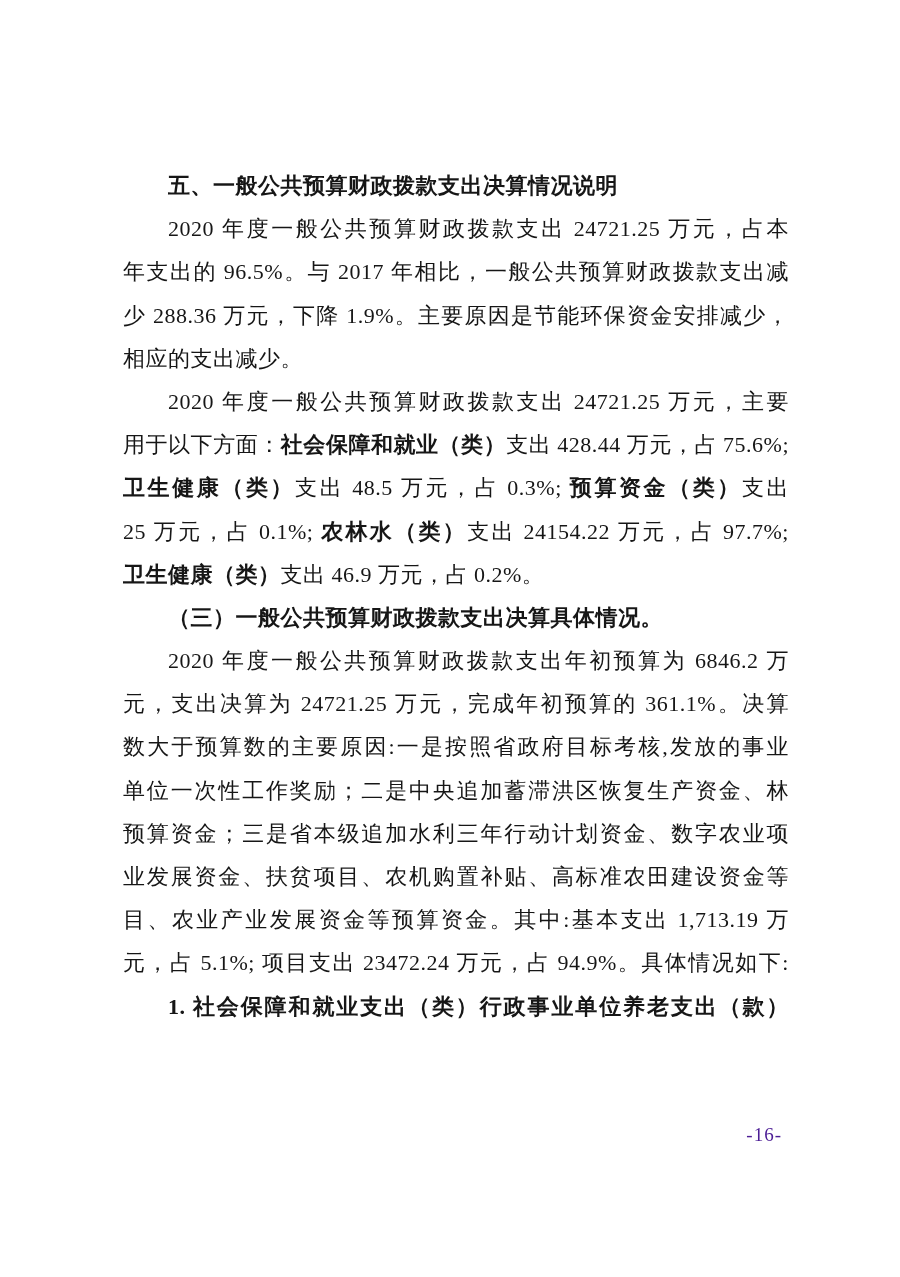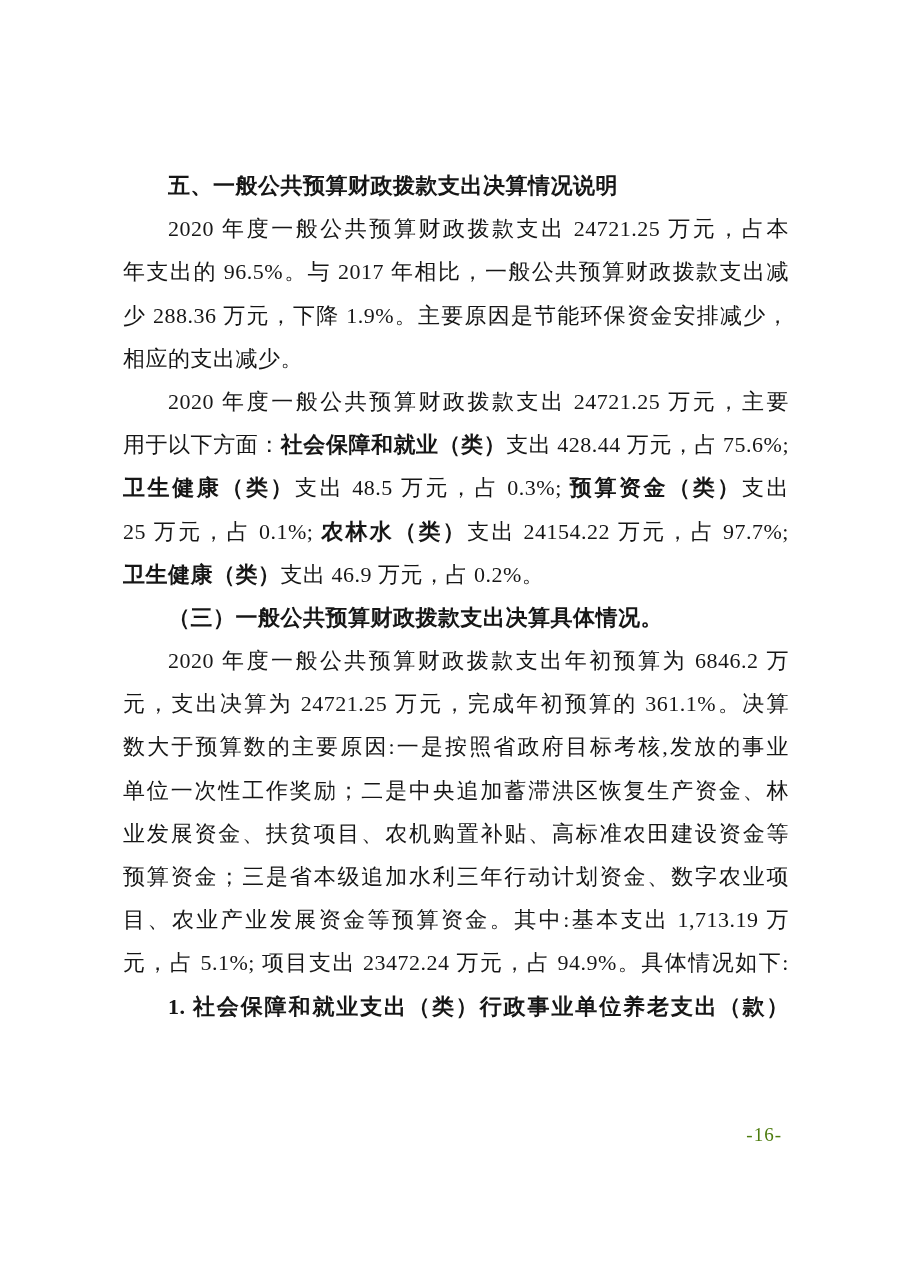--- a/index.html
+++ b/index.html
@@ -43,21 +43,21 @@
   .line.heading .seg {
     font-weight: bold;
   }
   .page-number {
     position: absolute;
     top: 1122px;
     right: 118px;
     font-size: 19px;
     line-height: 26px;
     letter-spacing: 1px;
-    color: #4d7c0f;
+    color: #4c1d95;
   }
 </style>
 </head>
 <body>
 
 <div class="page">
   <div class="text-block">
       <div class="line indent heading"><span class="seg bold">五、一般公共预算财政拨款支出决算情况说明</span></div>
       <div class="line indent justify"><span class="seg">2020 年度一般公共预算财政拨款支出 24721.25 万元，占本</span></div>
       <div class="line justify"><span class="seg">年支出的 96.5%。与 2017 年相比，一般公共预算财政拨款支出减</span></div>
@@ -66,20 +66,20 @@
       <div class="line indent justify"><span class="seg">2020 年度一般公共预算财政拨款支出 24721.25 万元，主要</span></div>
       <div class="line justify"><span class="seg">用于以下方面：</span><span class="seg bold">社会保障和就业（类）</span><span class="seg">支出 428.44 万元，占 75.6%;</span></div>
       <div class="line justify"><span class="seg bold">卫生健康（类）</span><span class="seg">支出 48.5 万元，占 0.3%; </span><span class="seg bold">预算资金（类）</span><span class="seg">支出</span></div>
       <div class="line justify"><span class="seg">25 万元，占 0.1%; </span><span class="seg bold">农林水（类）</span><span class="seg">支出 24154.22 万元，占 97.7%;</span></div>
       <div class="line"><span class="seg bold">卫生健康（类）</span><span class="seg">支出 46.9 万元，占 0.2%。</span></div>
       <div class="line indent heading"><span class="seg bold">（三）一般公共预算财政拨款支出决算具体情况。</span></div>
       <div class="line indent justify"><span class="seg">2020 年度一般公共预算财政拨款支出年初预算为 6846.2 万</span></div>
       <div class="line justify"><span class="seg">元，支出决算为 24721.25 万元，完成年初预算的 361.1%。决算</span></div>
       <div class="line justify"><span class="seg">数大于预算数的主要原因:一是按照省政府目标考核,发放的事业</span></div>
       <div class="line justify"><span class="seg">单位一次性工作奖励；二是中央追加蓄滞洪区恢复生产资金、林</span></div>
+      <div class="line justify"><span class="seg">预算资金；三是省本级追加水利三年行动计划资金、数字农业项</span></div>
       <div class="line justify"><span class="seg">业发展资金、扶贫项目、农机购置补贴、高标准农田建设资金等</span></div>
-      <div class="line justify"><span class="seg">预算资金；三是省本级追加水利三年行动计划资金、数字农业项</span></div>
       <div class="line justify"><span class="seg">目、农业产业发展资金等预算资金。其中:基本支出 1,713.19 万</span></div>
       <div class="line justify"><span class="seg">元，占 5.1%; 项目支出 23472.24 万元，占 94.9%。具体情况如下:</span></div>
       <div class="line indent justify heading"><span class="seg bold">1. 社会保障和就业支出（类）行政事业单位养老支出（款）</span></div>
     </div>
   <div class="page-number">-16-</div>
 </div>
 
 </body></html>

